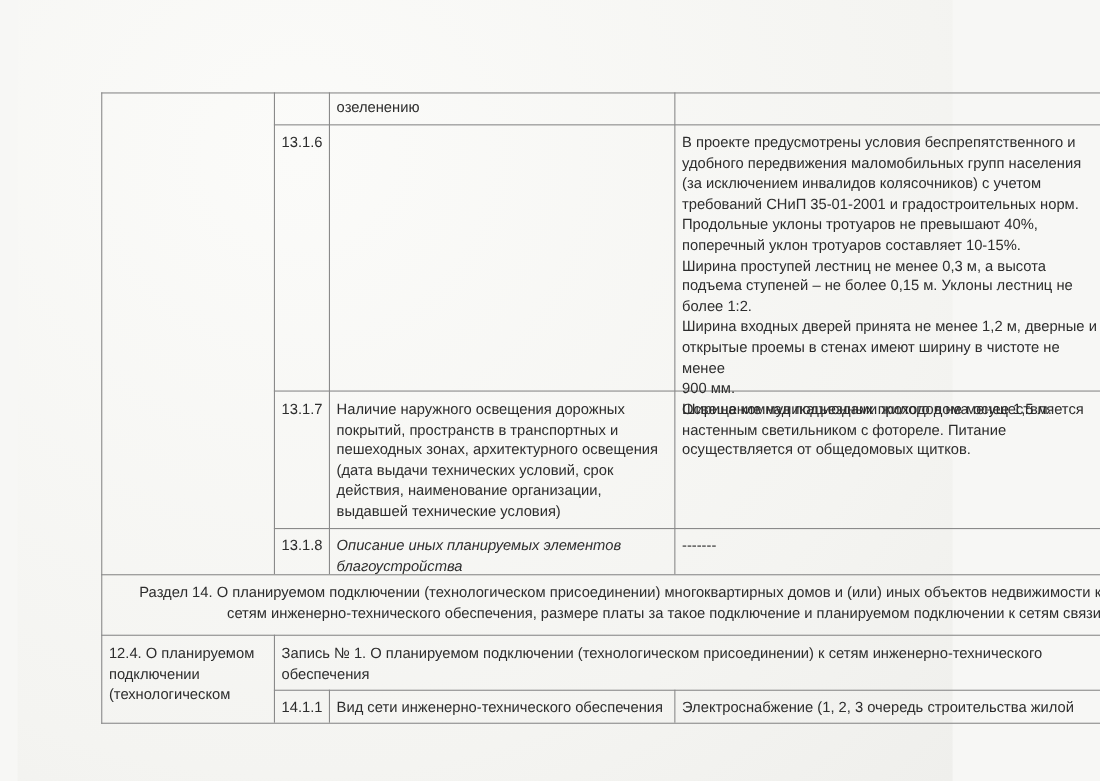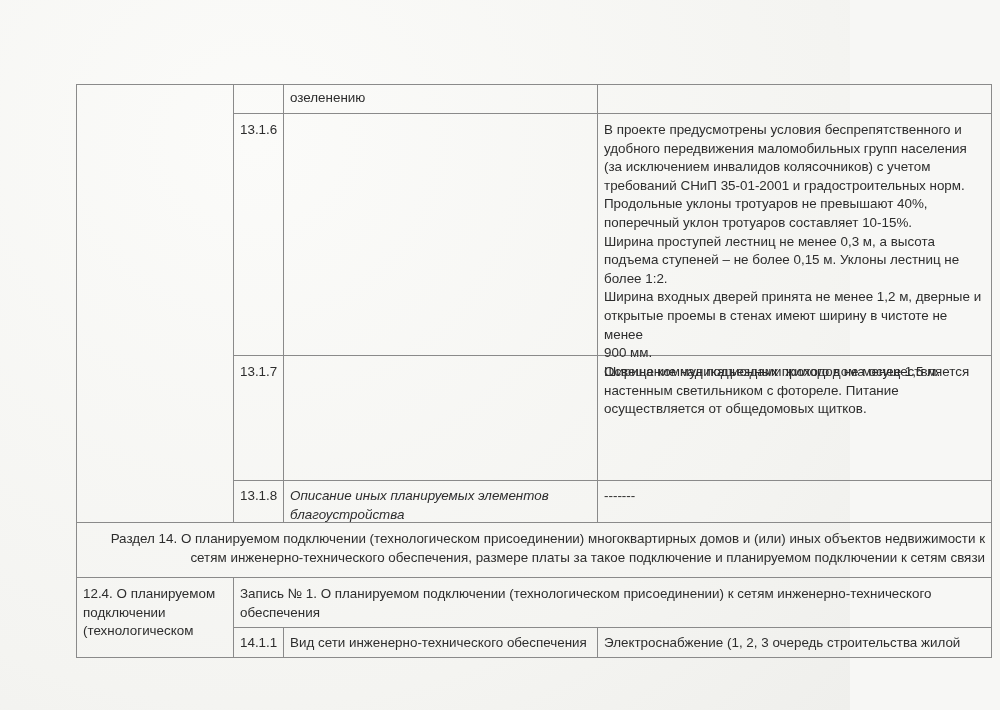--- a/index.html
+++ b/index.html
@@ -4,21 +4,21 @@
 <style>
   html, body { margin: 0; padding: 0; }
   body {
     width: 1000px; height: 710px; overflow: hidden;
     background: #f7f7f5;
     font-family: "Liberation Sans", "DejaVu Sans", sans-serif;
     color: #2b2b2b;
     position: relative;
   }
   .page {
-    position: absolute; left: 0; top: 0; width: 816px; height: 710px;
+    position: absolute; left: 16px; top: 0; width: 816px; height: 710px;
     background: radial-gradient(ellipse at 30% 20%, #fbfbf9 0%, #f4f4f1 70%, #efefec 100%);
     padding-left: 34px;
   }
   .cell {
     position: absolute;
     box-sizing: border-box;
     font-size: 13.4px;
     line-height: 18.6px;
     padding: 3px 6px 0 6px;
     color: #2d2d2d;
@@ -65,20 +65,26 @@
 поперечный уклон тротуаров составляет 10-15%.
 Ширина проступей лестниц не менее 0,3 м, а высота
 подъема ступеней – не более 0,15 м. Уклоны лестниц не
 более 1:2.
 Ширина входных дверей принята не менее 1,2 м, дверные и
 открытые проемы в стенах имеют ширину в чистоте не менее
 900 мм.
 Ширина коммуникационных проходов не менее 1,5 м.</div>
 
   <div class="cell" style="left:234px; top:360px; width:49px;">13.1.7</div>
+  <div class="cell pre" style="left:284px; top:360px; width:313px;">Наличие наружного освещения дорожных
+покрытий, пространств в транспортных и
+пешеходных зонах, архитектурного освещения
+(дата выдачи технических условий, срок
+действия, наименование организации,
+выдавшей технические условия)</div>
   <div class="cell pre" style="left:598px; top:360px; width:393px;">Освещение над подъездами жилого дома осуществляется
 настенным светильником с фотореле. Питание
 осуществляется от общедомовых щитков.</div>
 
   <div class="cell" style="left:234px; top:484px; width:49px;">13.1.8</div>
   <div class="cell pre" style="left:284px; top:484px; width:313px;font-style:italic;">Описание иных планируемых элементов
 благоустройства</div>
   <div class="cell pre" style="left:598px; top:484px; width:393px;">-------</div>
 
   <div class="cell pre center" style="left:77px; top:527px; width:914px;">Раздел 14. О планируемом подключении (технологическом присоединении) многоквартирных домов и (или) иных объектов недвижимости к

